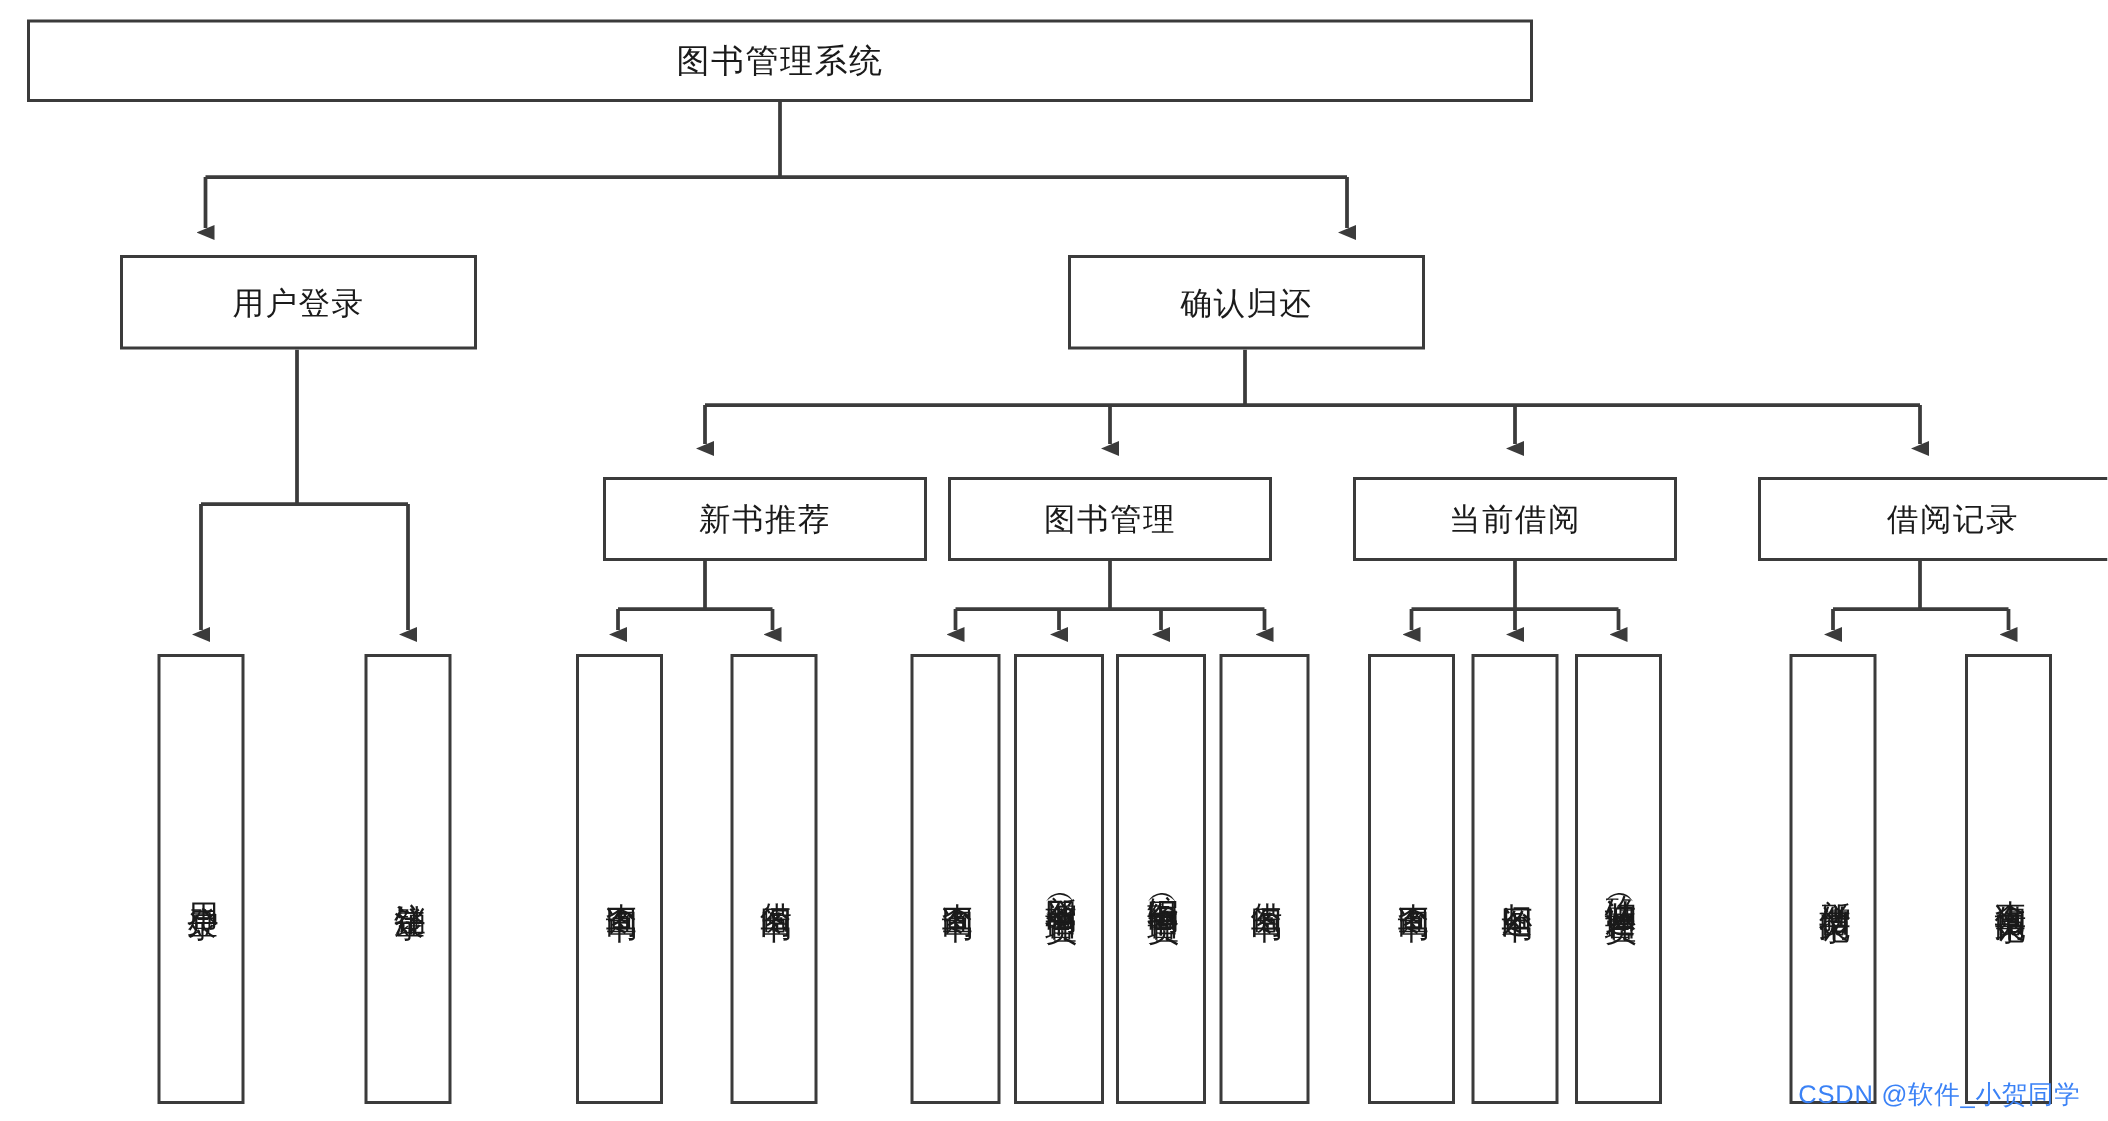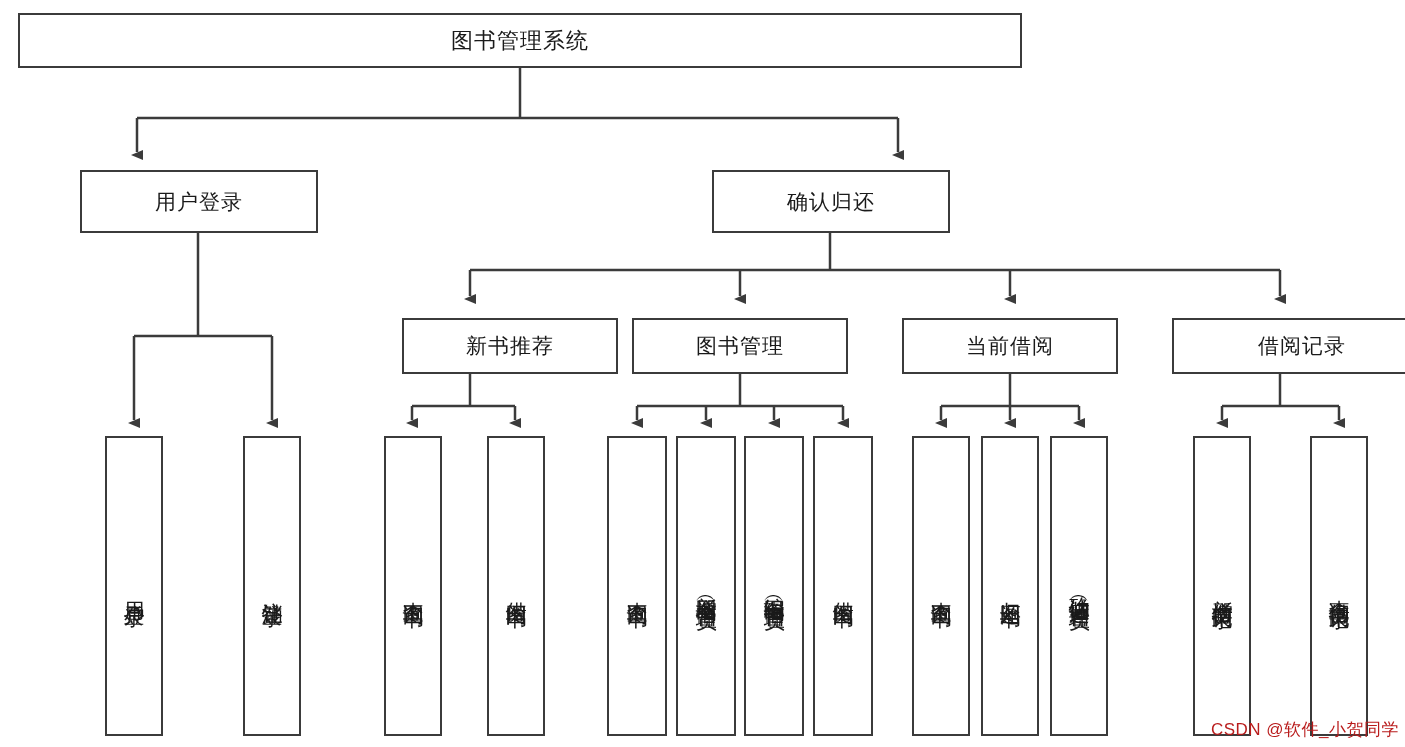--- a/index.html
+++ b/index.html
@@ -50,24 +50,24 @@
     writing-mode: vertical-rl;
     text-orientation: upright;
     line-height: 1.08;
     text-align: center;
   }
   .node.root {
     font-size: 22px;
   }
   .watermark {
     position: absolute;
-    right: 6px;
+    right: 18px;
     bottom: 6px;
     font-size: 17px;
-    color: #b91c1c;
+    color: #3b82f6;
     white-space: nowrap;
     letter-spacing: 0.5px;
   }
 </style>
 </head>
 <body>
 
 <div id="canvas">
 
   <svg id="edges" viewBox="0 0 1405 747" xmlns="http://www.w3.org/2000/svg">

